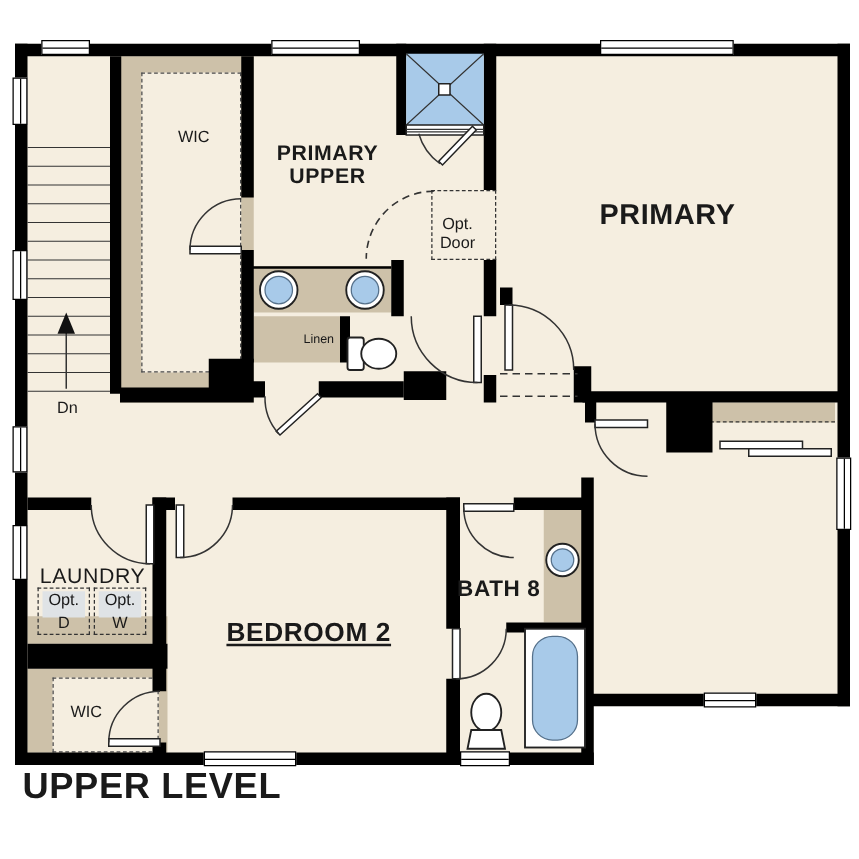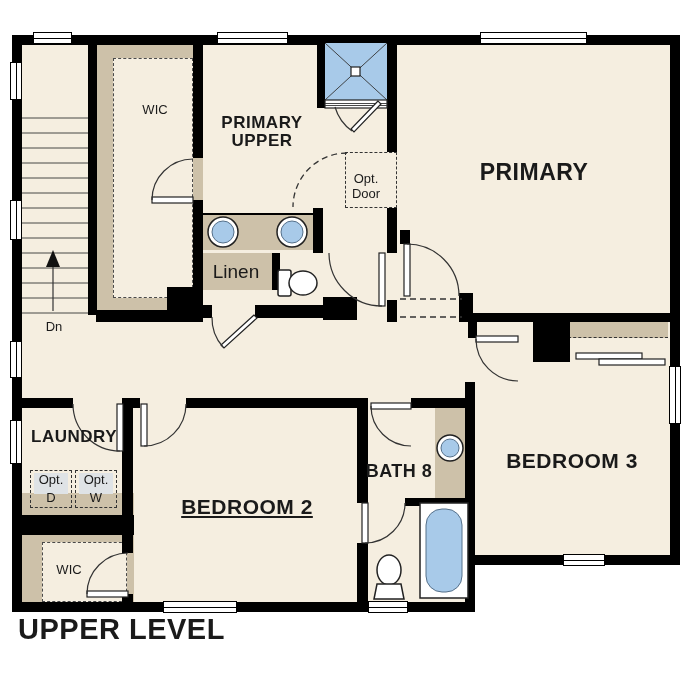--- a/index.html
+++ b/index.html
@@ -13,25 +13,25 @@
   .win{position:absolute;background:#fff;border:1.5px solid #000;box-sizing:border-box;}
   .win.h::after{content:"";position:absolute;left:0;right:0;top:50%;border-top:1px solid #000;}
   .win.v::after{content:"";position:absolute;top:0;bottom:0;left:50%;border-left:1px solid #000;}
   .dashbox{position:absolute;border:1.5px dashed #333;box-sizing:border-box;}
   .shade{position:absolute;background:var(--opt-shade,#dfe3e6);}
   .lbl{position:absolute;transform:translate(-50%,-50%);text-align:center;white-space:nowrap;}
   .lbl .l{display:block;}
   .big{font-weight:bold;font-size:21px;letter-spacing:.5px;}
   .suite{font-weight:bold;font-size:23px;line-height:27px;letter-spacing:.5px;}
   .bath{font-weight:bold;font-size:17px;line-height:18px;letter-spacing:.5px;}
-  .med{font-weight:bold;font-size:17px;letter-spacing:.5px;}
+  .med{font-weight:normal;font-size:17px;letter-spacing:.5px;margin-top:24px;}
   .sm{font-size:13px;}
   .sm2{font-size:13px;line-height:15px;}
   .opt{font-size:13px;line-height:18px;}
-  .linen{font-size:19px;}
+  .linen{font-size:10px;margin-left:19px;}
   #title{position:absolute;left:18px;top:613px;font-weight:bold;font-size:29px;letter-spacing:.5px;}
   svg{position:absolute;left:0;top:0;pointer-events:none;}
   .ln{stroke:#333;stroke-width:1.2;fill:none;}
   .thin{stroke:#333;stroke-width:.9;fill:none;}
   .leaf{fill:#fff;stroke:#222;stroke-width:1.2;}
   .fix{fill:#fff;stroke:#222;stroke-width:1.5;}
   .blue{fill:var(--fixture,#a8cae9);stroke:#55708a;stroke-width:1;}
   .dash{stroke:#333;stroke-width:1.3;stroke-dasharray:6 4;fill:none;}
   .shelf{border-bottom:1.6px dashed #333;box-sizing:border-box;}
 </style>
@@ -221,17 +221,16 @@
   <div class="lbl opt" style="left:51px;top:489px;">
     <span class="l">Opt.</span>
       <span class="l">D</span>
   </div>
   <div class="lbl opt" style="left:96px;top:489px;">
     <span class="l">Opt.</span>
       <span class="l">W</span>
   </div>
   <div class="lbl big" style="left:247px;top:507px;text-decoration:underline;"><span>BEDROOM 2</span></div>
   <div class="lbl bath" style="left:399px;top:471px;font-size:18px;"><span>BATH 8</span></div>
-  <div class="lbl big" style="left:572px;top:461px;"><span>BEDROOM 3</span></div>
   <div class="lbl sm" style="left:69px;top:569px;"><span>WIC</span></div>
 
   <div id="title">UPPER LEVEL</div>
 </div>
 
 </body></html>

